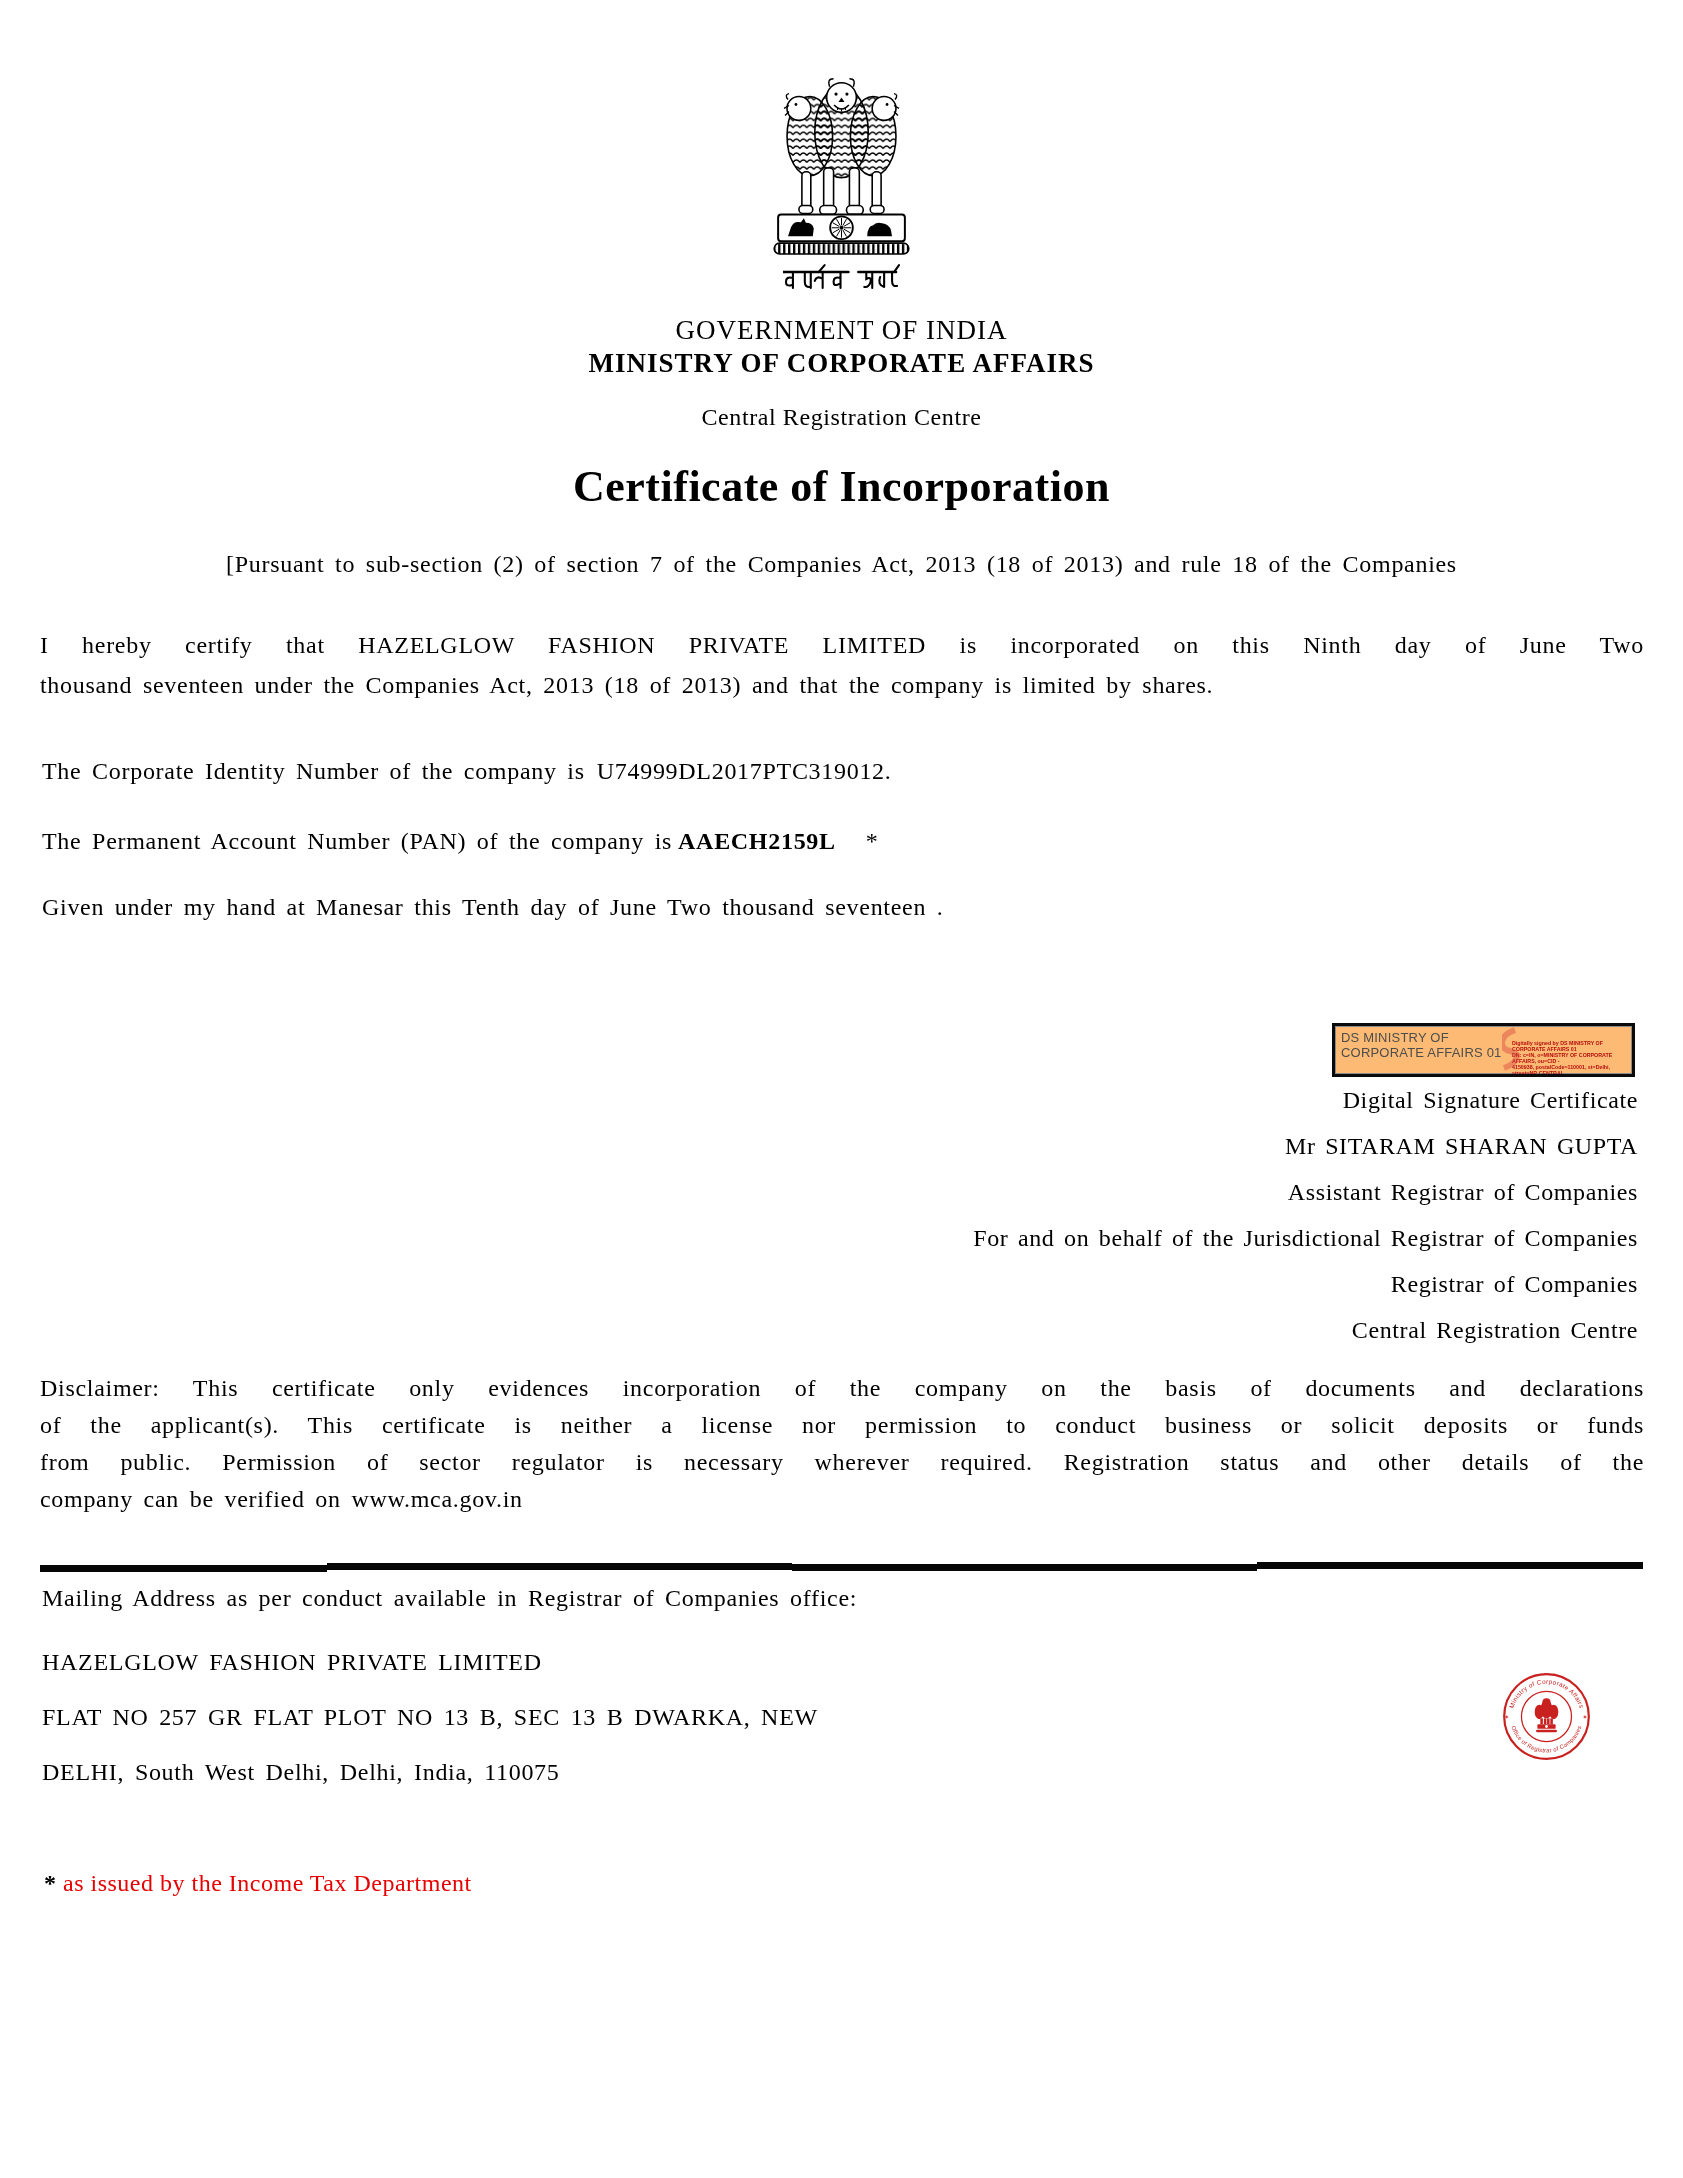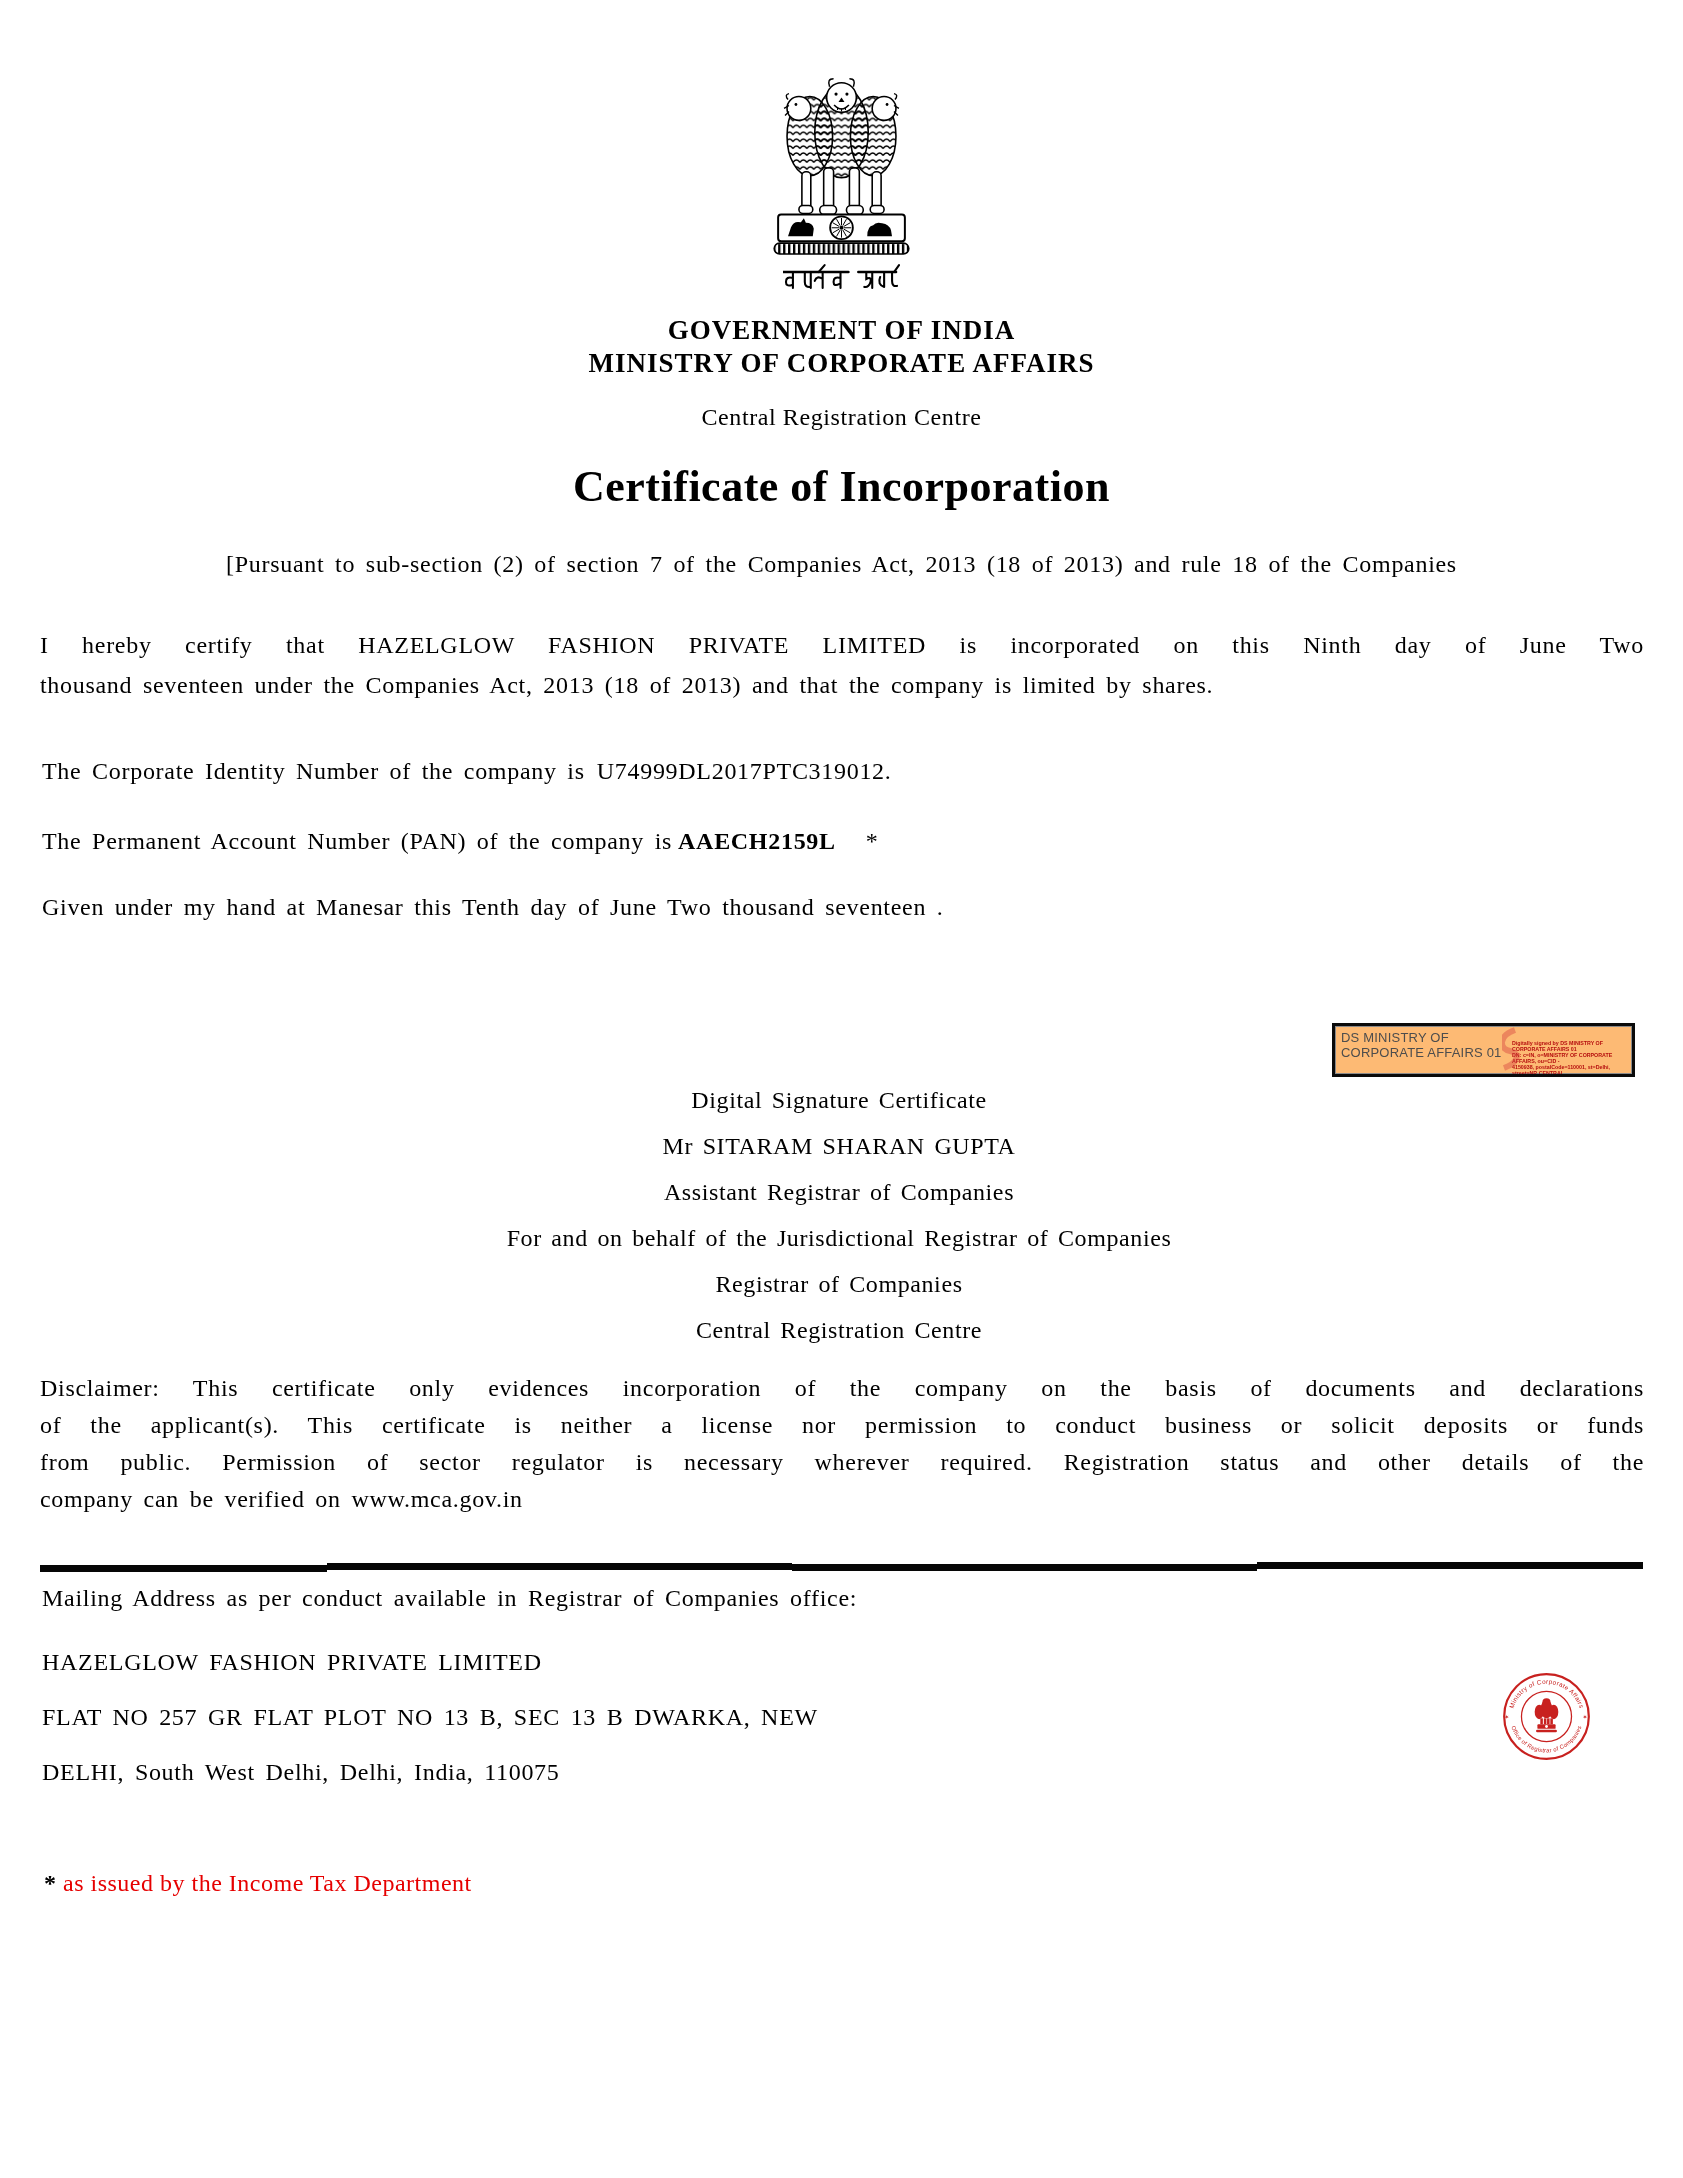--- a/index.html
+++ b/index.html
@@ -10,21 +10,21 @@
   .abs{position:absolute;}
   .center{left:0;width:100%;text-align:center;}
 
   
   .emblem-wrap{top:53px;}
   .emblem-svg{display:block;margin:0 auto;}
   .motto-svg{display:block;margin:4px auto 0 auto;}
   .visually-hidden{position:absolute;width:1px;height:1px;overflow:hidden;clip:rect(0 0 0 0);white-space:nowrap;}
 
   
-  .h-gov{top:315px;font-size:27px;font-weight:bold;letter-spacing:1px;}
+  .h-gov{top:315px;font-size:27px;font-weight:normal;letter-spacing:1px;}
   .h-min{top:348px;font-size:27px;font-weight:bold;letter-spacing:1px;}
   .h-crc{top:404px;font-size:24px;letter-spacing:0.6px;}
   .h-title{top:461px;font-size:44px;font-weight:bold;letter-spacing:0.5px;}
 
   
   .bodytext{font-size:24px;letter-spacing:0.7px;word-spacing:4px;}
   .pursuant{top:544px;left:84px;width:1515px;text-align:center;line-height:41px;}
   .certify{top:625px;left:40px;width:1604px;line-height:40px;}
   .jline{text-align:justify;text-align-last:justify;}
   .cin-line{top:758px;left:42px;}
@@ -43,21 +43,21 @@
     width:161px;padding:4px 0 2px 6px;font-family:"Liberation Sans", sans-serif;
     font-size:13px;line-height:15px;color:#4d4d4d;white-space:pre-line;letter-spacing:0.2px;
   }
   .ds-right{
     position:relative;flex:1;padding:2px 2px 1px 10px;font-family:"Liberation Sans", sans-serif;
     font-size:5.3px;line-height:6px;color:#b50e0e;white-space:pre-line;font-weight:bold;overflow:hidden;
   }
   .ds-swirl{position:absolute;left:-6px;top:1px;opacity:.4;}
 
   
-  .sig-block{top:1077px;left:40px;width:1598px;text-align:center;font-size:24px;
+  .sig-block{top:1077px;left:40px;width:1598px;text-align:right;font-size:24px;
     letter-spacing:0.6px;word-spacing:3px;line-height:46px;}
 
   
   .disclaimer{top:1370px;left:40px;width:1604px;line-height:37px;}
 
   
   .rule{top:1562px;left:40px;width:1604px;height:14px;display:flex;}
   .rule span{display:block;height:7px;background:#060606;}
   .rs1{width:287px;transform:translateY(3px);}
   .rs2{width:465px;transform:translateY(1px);}

